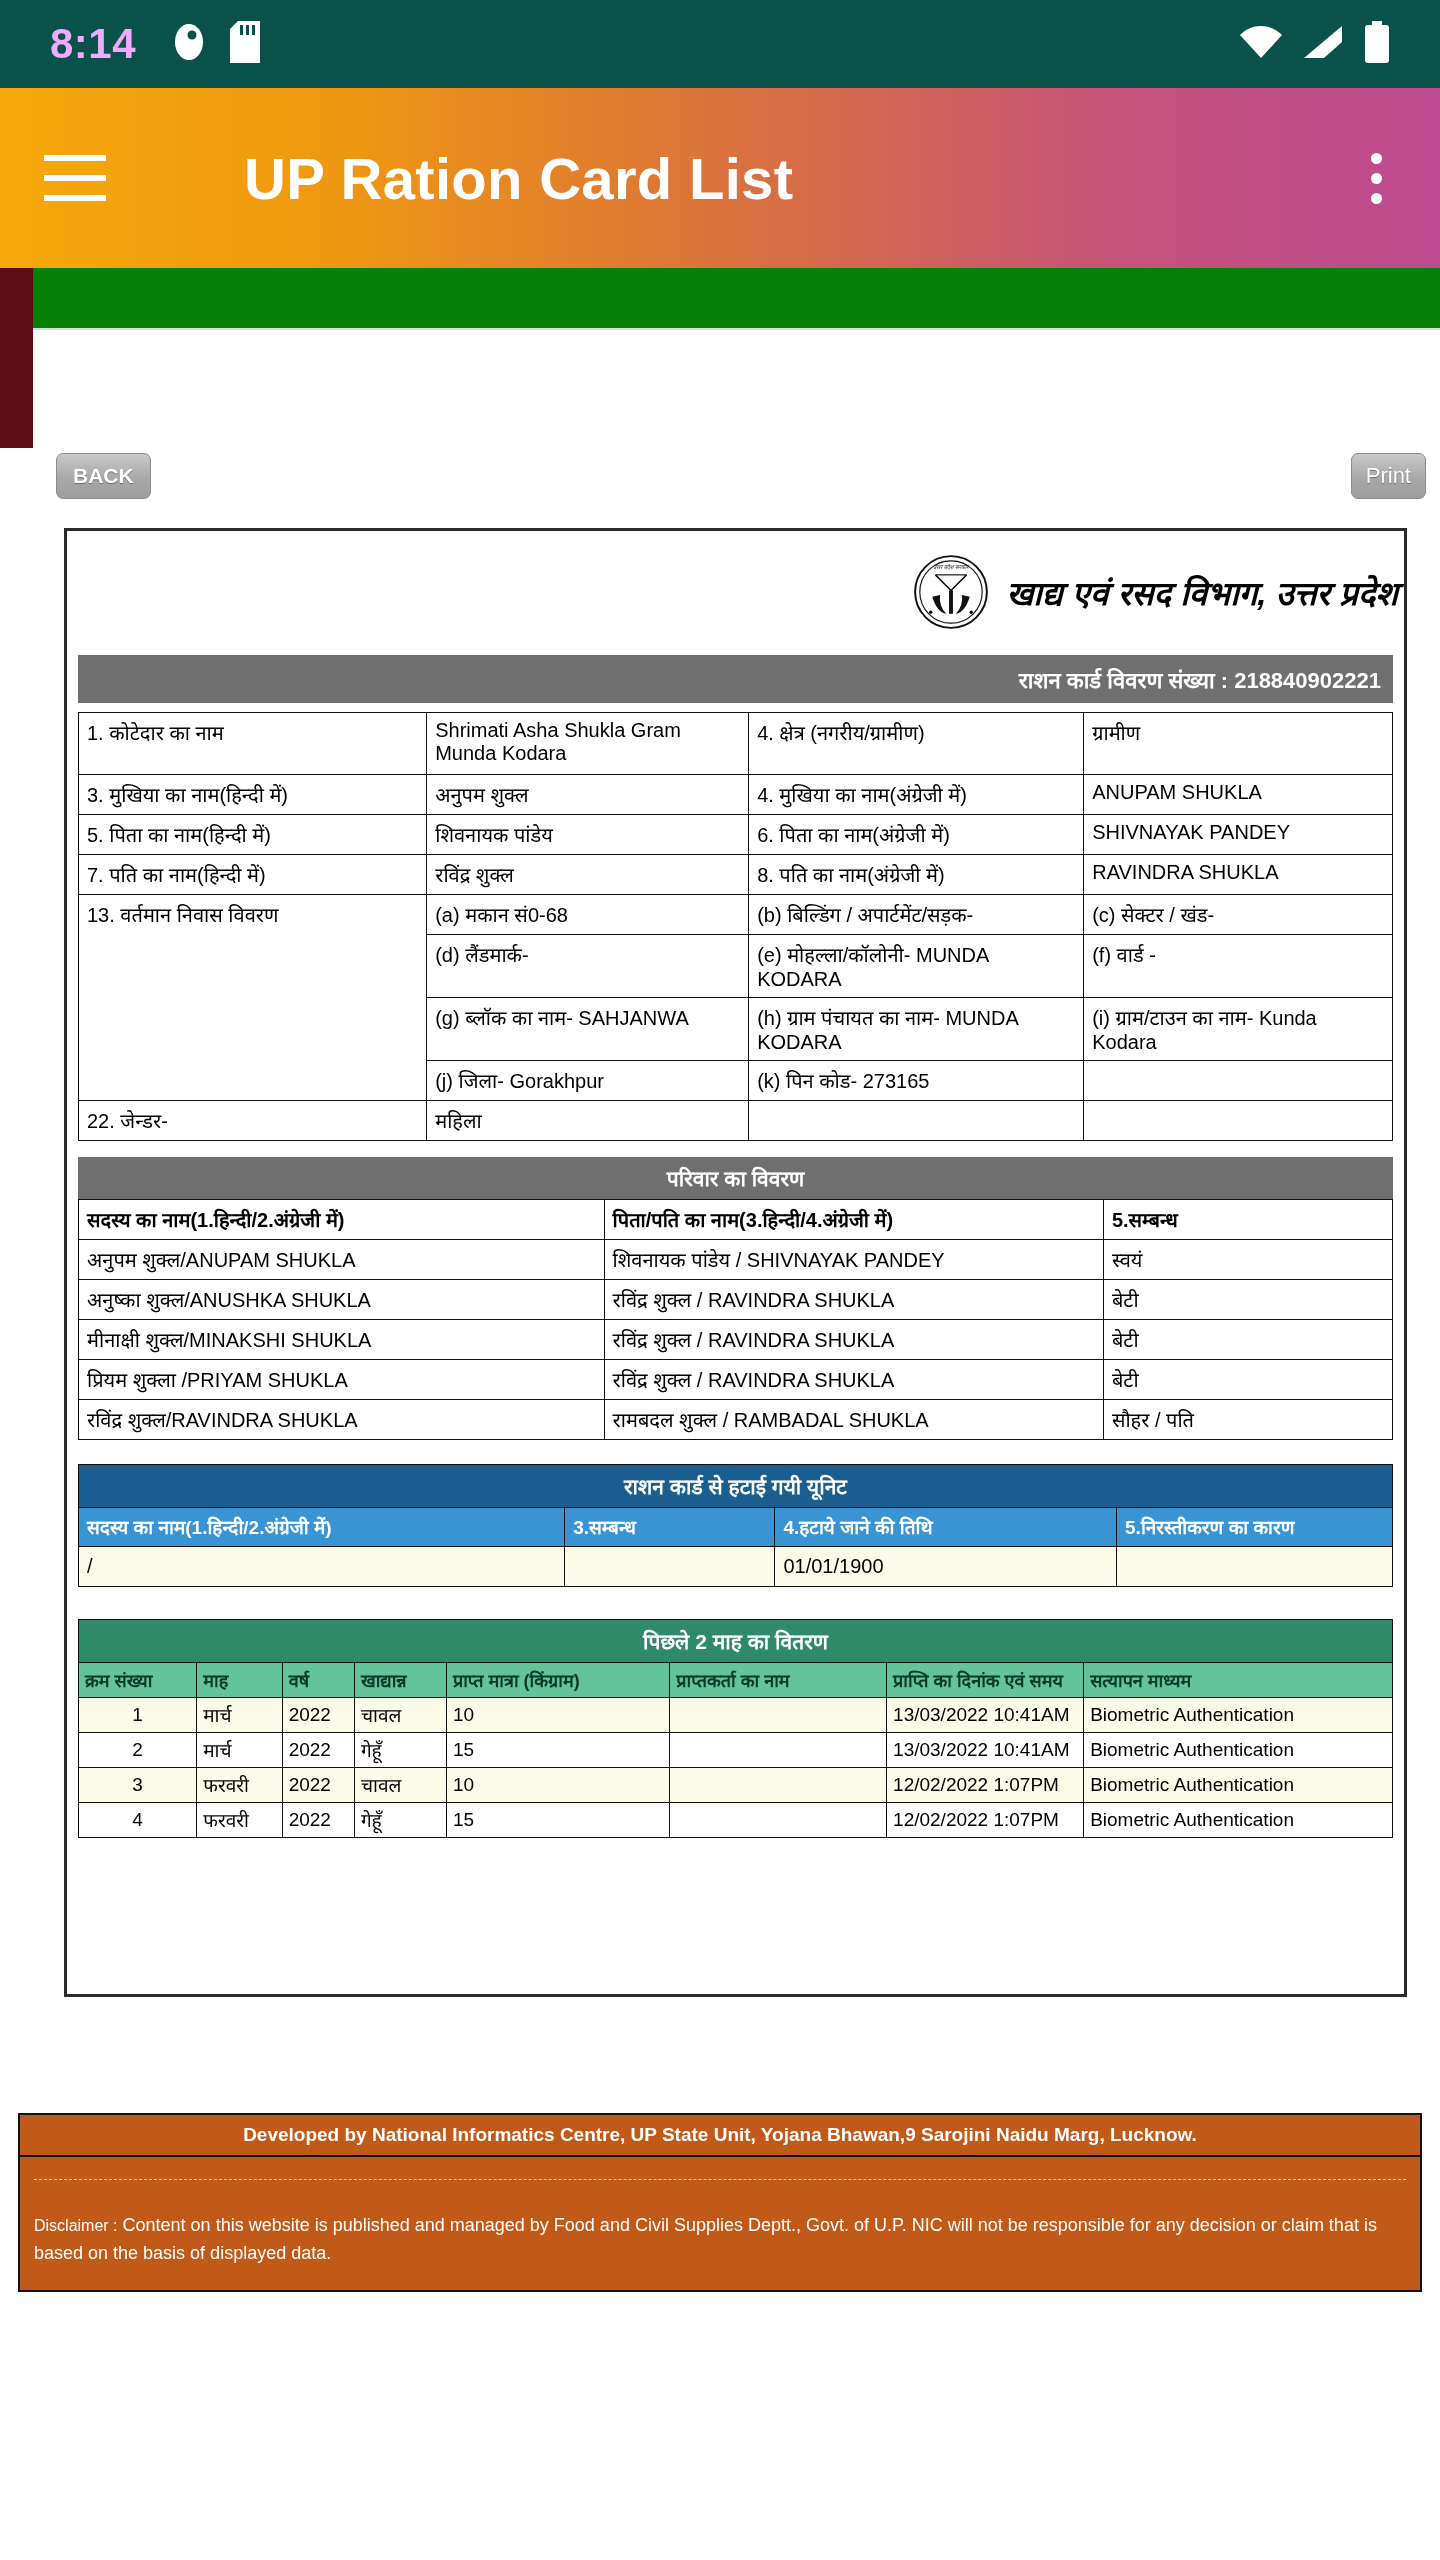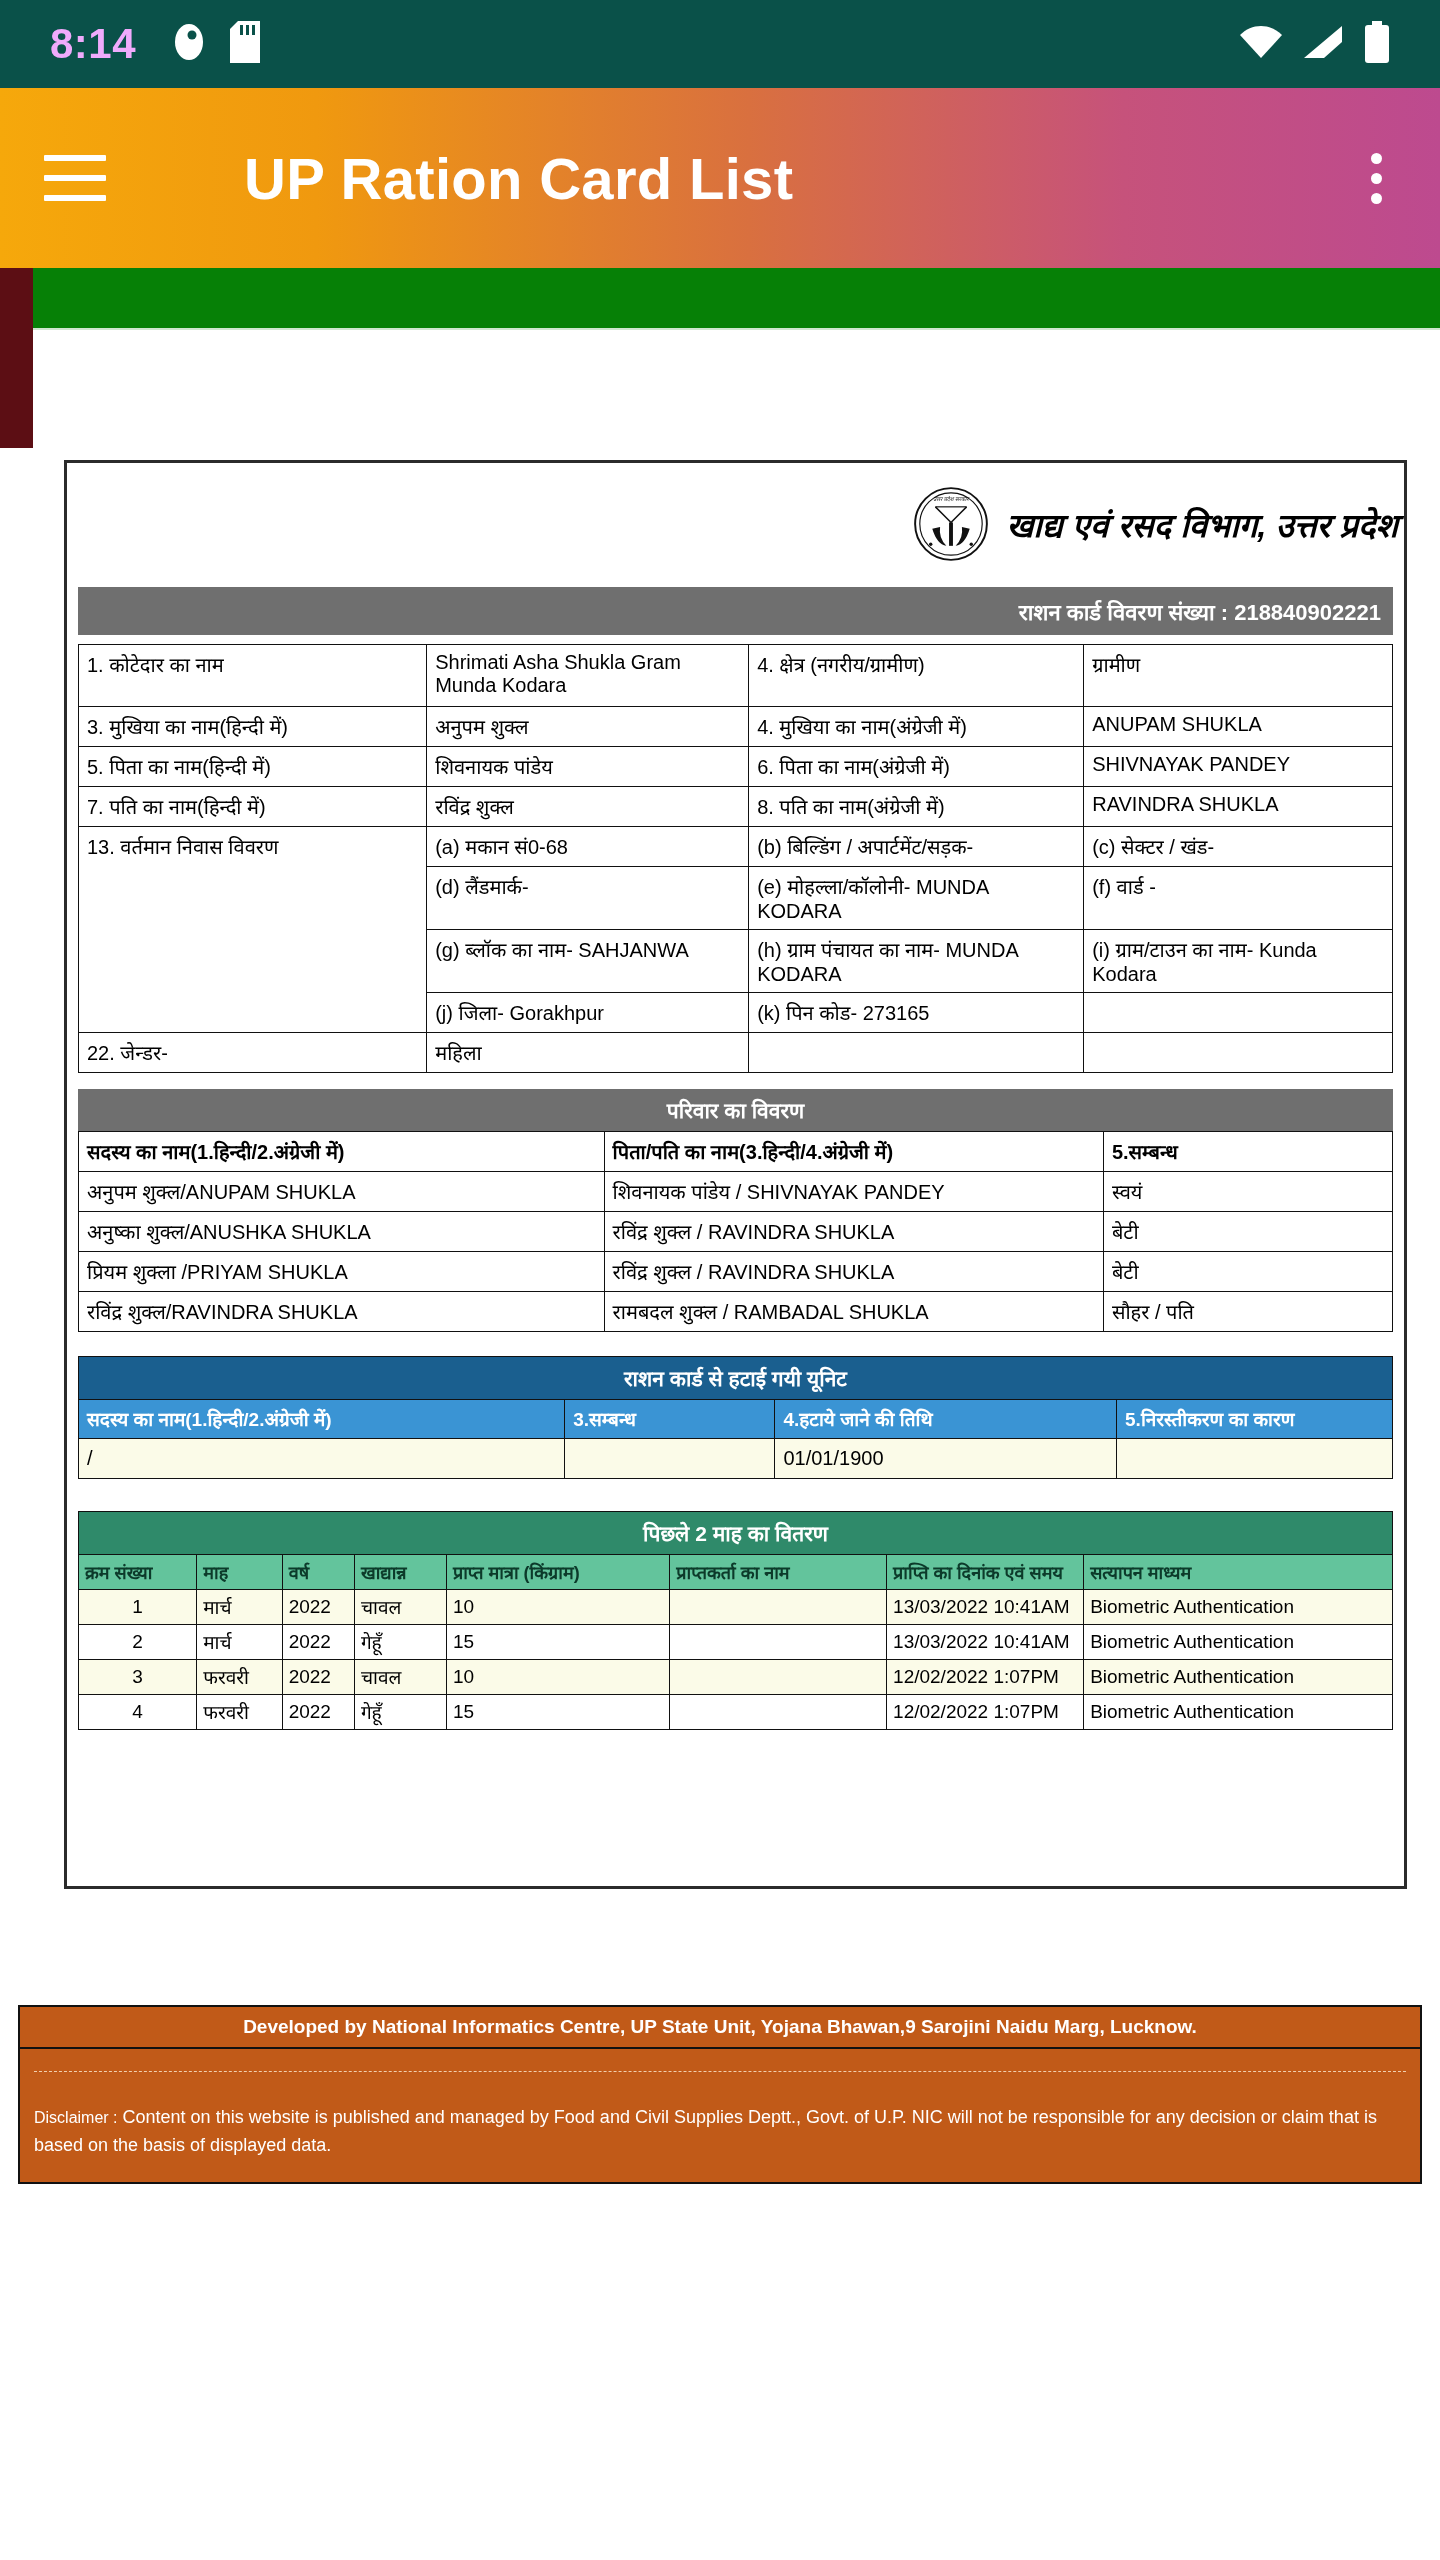--- a/index.html
+++ b/index.html
@@ -232,20 +232,24 @@
       </div>
   </div>
 
   <div class="webview">
 
     <div class="page-band">
       <div class="green-bar"></div>
       <div class="white-strip"></div>
     </div>
 
+    <div class="toolbar-row">
+      <button class="btn btn-back">BACK</button>
+      <button class="btn btn-print">Print</button>
+    </div>
 
     <div class="doc">
       <div class="doc-inner">
 
         <div class="doc-head">
           <span class="emblem">
             <svg viewBox="0 0 100 100" width="78" height="78">
               <circle cx="50" cy="50" r="46" fill="#fff" stroke="#111" stroke-width="2.5"></circle>
               <circle cx="50" cy="50" r="40" fill="#fff" stroke="#111" stroke-width="1.5"></circle>
               <path d="M30 28 L50 48 L70 28" stroke="#111" stroke-width="2" fill="none"></path>
@@ -344,20 +348,25 @@
               <td>अनुपम शुक्ल/ANUPAM SHUKLA</td>
               <td>शिवनायक पांडेय / SHIVNAYAK PANDEY</td>
               <td>स्वयं</td>
             </tr>
             <tr>
               <td>अनुष्का शुक्ल/ANUSHKA SHUKLA</td>
               <td>रविंद्र शुक्ल / RAVINDRA SHUKLA</td>
               <td>बेटी</td>
             </tr>
             <tr>
+              <td>मीनाक्षी शुक्ल/MINAKSHI SHUKLA</td>
+              <td>रविंद्र शुक्ल / RAVINDRA SHUKLA</td>
+              <td>बेटी</td>
+            </tr>
+            <tr>
               <td>प्रियम शुक्ला /PRIYAM SHUKLA</td>
               <td>रविंद्र शुक्ल / RAVINDRA SHUKLA</td>
               <td>बेटी</td>
             </tr>
             <tr>
               <td>रविंद्र शुक्ल/RAVINDRA SHUKLA</td>
               <td>रामबदल शुक्ल / RAMBADAL SHUKLA</td>
               <td>सौहर / पति</td>
             </tr>
           </tbody>

